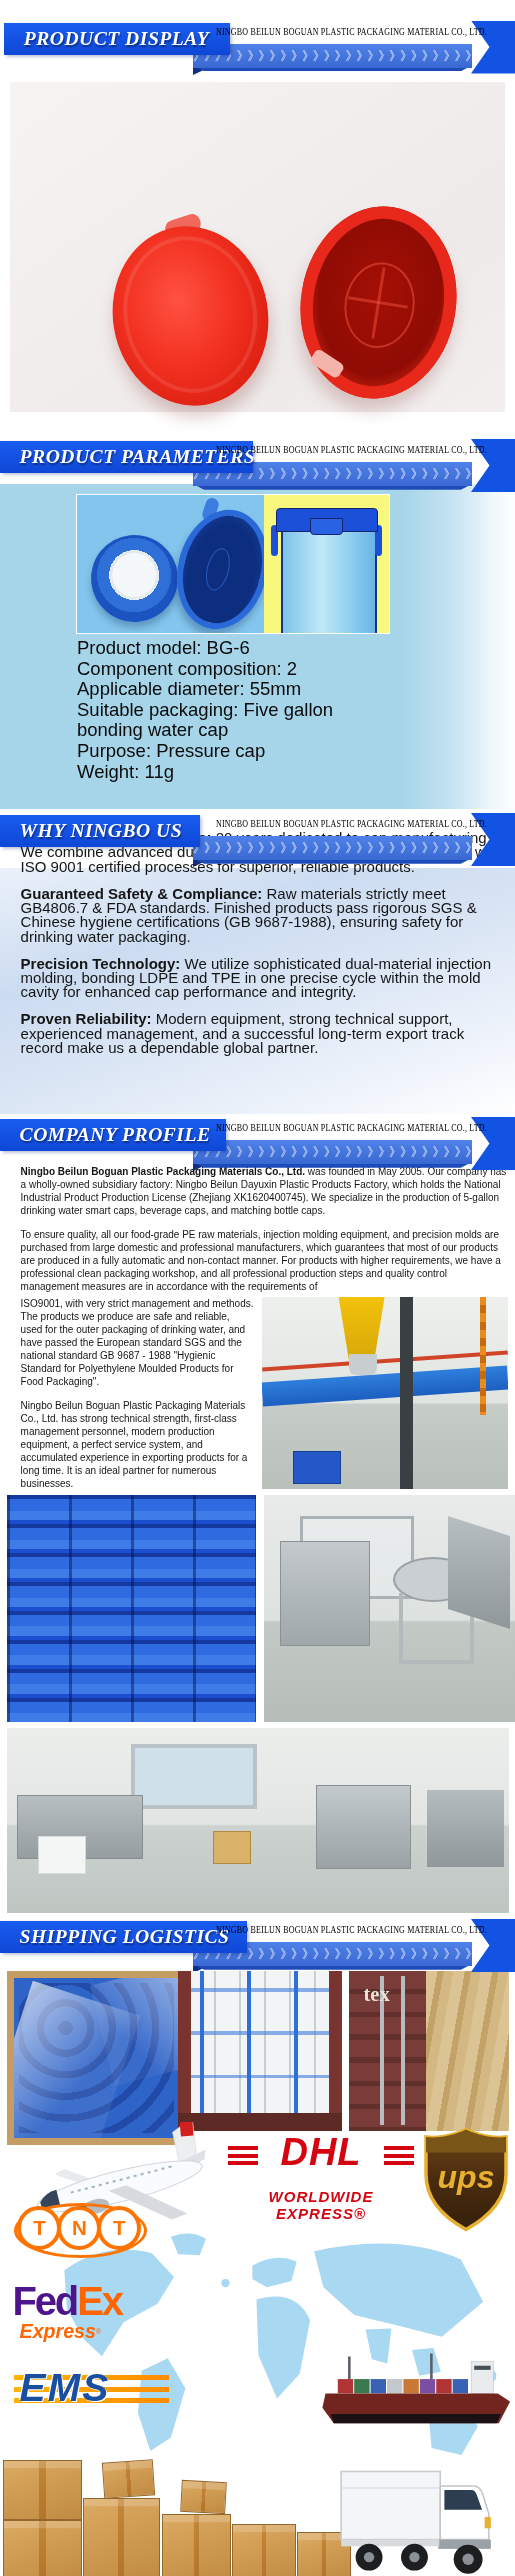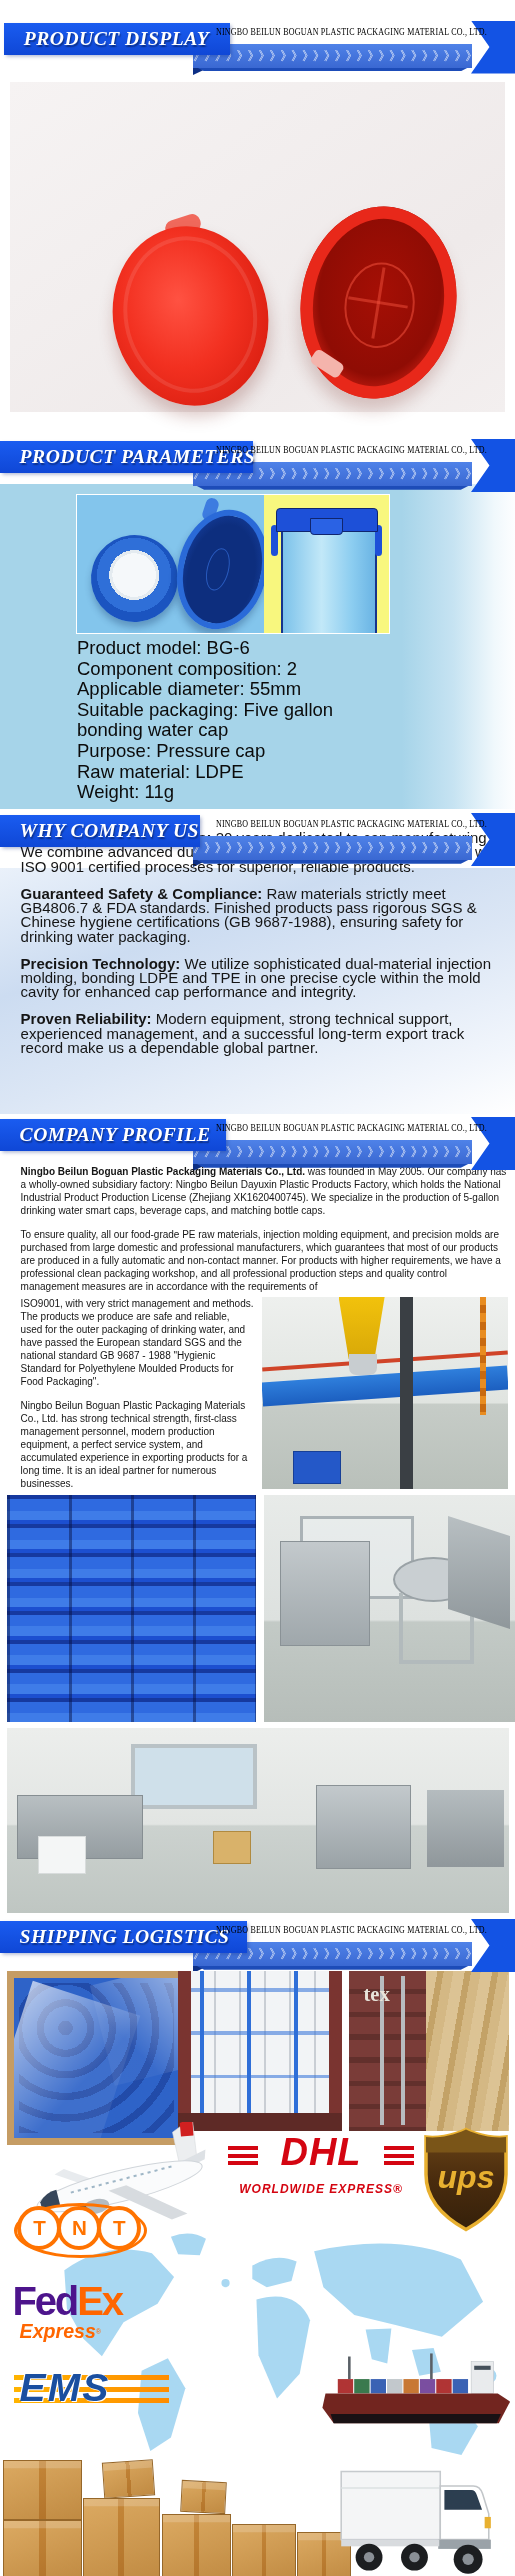--- a/index.html
+++ b/index.html
@@ -144,21 +144,21 @@
         background:repeating-linear-gradient(100deg,#dcc394 0 11.3px,#c3a267 11.3px 17.5px,#d4b884 17.5px 27px),
                    repeating-linear-gradient(10deg,rgba(120,90,40,.25) 0 3.1px,rgba(0,0,0,0) 3.1px 20.6px);}
 
   .world-map{left:36px;top:2221px;width:479px;height:289px;}
   .plane{left:7.7px;top:2122px;width:222px;height:121px;}
   .dhl{left:232px;top:2133px;width:178px;height:62px;text-align:center;}
   .dhl .word{font-size:38px;font-weight:900;font-style:italic;color:#d40511;letter-spacing:1px;line-height:38px;font-family:"Liberation Sans",sans-serif;}
   .dhl .stripes{position:absolute;top:13.4px;width:30px;height:18.5px;
         background:repeating-linear-gradient(180deg,#d40511 0 4.1px,rgba(0,0,0,0) 4.1px 7.7px);}
   .dhl .s-l{left:-4.1px;} .dhl .s-r{right:-4.1px;}
-  .dhl .tag{margin-top:11px;font-size:12px;font-weight:700;font-style:italic;color:#d40511;letter-spacing:1px;}
+  .dhl .tag{margin-top:17px;font-size:15px;font-weight:700;font-style:italic;color:#d40511;letter-spacing:1px;}
   .ups{left:421px;top:2124px;width:90px;height:111px;}
   .ups svg{display:block;}
   .tnt{left:14.4px;top:2199px;width:134px;height:59px;}
   .tnt .oval{position:absolute;left:0;top:4.1px;width:127px;height:49px;border:3.6px solid #ff7300;border-radius:50%;}
   .tnt .c{position:absolute;top:7.2px;width:36px;height:36px;border:4.1px solid #ff7300;border-radius:50%;background:#fff;
           display:flex;align-items:center;justify-content:center;font-size:20.6px;font-weight:900;color:#ff7300;}
   .fedex{left:12.4px;top:2281px;width:144px;height:67px;}
   .fedex .big{font-size:40px;font-weight:900;letter-spacing:-2.1px;line-height:40px;font-family:"Liberation Sans",sans-serif;}
   .fedex .fed{color:#4d148c;} .fedex .ex{color:#ff6600;}
   .fedex .sub{font-size:19.6px;font-weight:700;font-style:italic;color:#ff6600;margin-left:7.2px;line-height:20.6px;}
@@ -235,32 +235,31 @@
       <div class="knob"></div>
     </div>
   </div>
 
   <div class="abs spec-list">
     <div>Product model: BG-6</div>
     <div>Component composition: 2</div>
     <div>Applicable diameter: 55mm</div>
     <div>Suitable packaging: Five gallon bonding water cap</div>
     <div>Purpose: Pressure cap</div>
-    <div>Raw material: LDPE</div>
     <div>Weight: 11g</div>
   </div>
 
   <div class="banner" style="top:810px">
     <div class="b-fold"></div>
     <div class="b-band2"></div>
     <div class="b-band">
       <span class="b-chev">》》》》》》》》》》》》》》》》》》》》》》》》》》</span>
     </div>
     <div class="b-box" style="left:0;width:180px">
-      <span class="b-title">WHY COMPANY US</span>
+      <span class="b-title">WHY NINGBO US</span>
     </div>
     <div class="b-name">NINGBO BEILUN BOGUAN PLASTIC PACKAGING MATERIAL CO., LTD.</div>
     <div class="b-ribbon"></div>
   </div>
 
   <div class="abs why-bg"></div>
   <div class="abs why-text">
     <p><b>Expertise &amp; Quality Focus:</b><span> 20 years dedicated to cap manufacturing. We combine advanced dual-material (LDPE+TPE) injection molding with ISO 9001 certified processes for superior, reliable products.</span></p>
     <p><b>Guaranteed Safety &amp; Compliance:</b><span> Raw materials strictly meet GB4806.7 &amp; FDA standards. Finished products pass rigorous SGS &amp; Chinese hygiene certifications (GB 9687-1988), ensuring safety for drinking water packaging.</span></p>
     <p><b>Precision Technology:</b><span> We utilize sophisticated dual-material injection molding, bonding LDPE and TPE in one precise cycle within the mold cavity for enhanced cap performance and integrity.</span></p>

